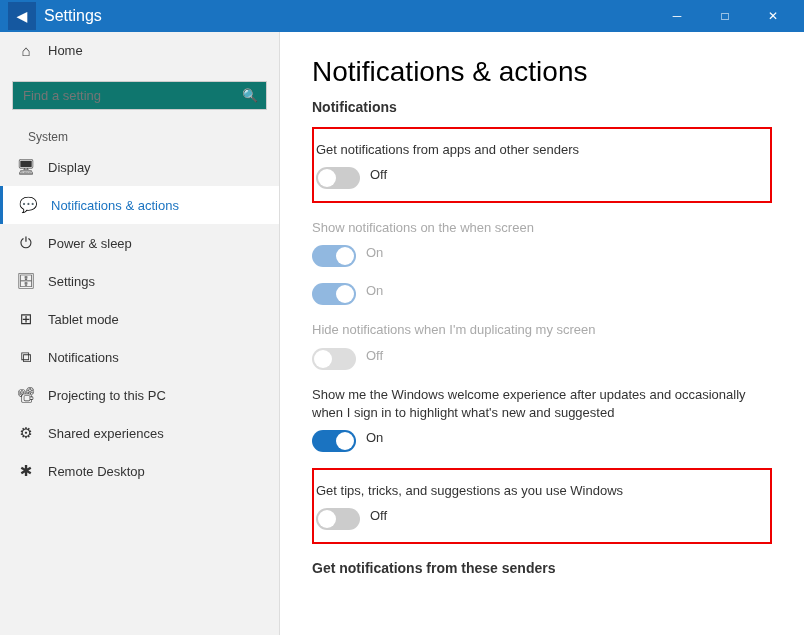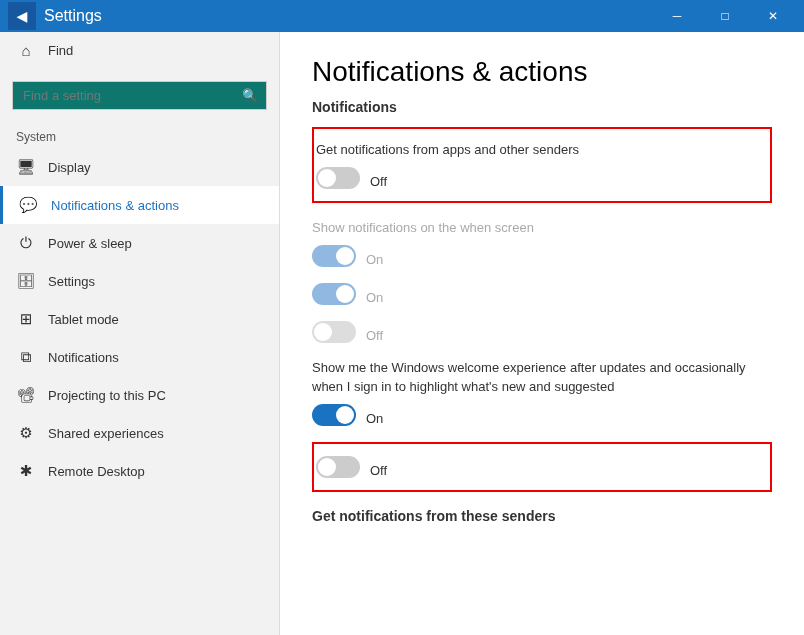--- a/index.html
+++ b/index.html
@@ -26,37 +26,37 @@
     .sidebar {
       width: 280px; flex-shrink: 0; background: #f2f2f2; display: flex; flex-direction: column; overflow-y: auto; border-right: 1px solid #ddd;
     }
     .sidebar-search {
       margin: 12px; position: relative; display: flex; align-items: center;
     }
     .sidebar-search input {
       width: 100%; padding: 6px 30px 6px 10px; border: 1px solid #ccc; background: #0f766e; font-size: 13px; outline: none;
     }
     .sidebar-search-icon { position: absolute; right: 8px; color: #555; font-size: 13px; }
-    .sidebar-section-title { font-size: 12px; color: #555; padding: 8px 16px 4px 16px; }
+    .sidebar-section-title { font-size: 12px; color: #555; padding: 8px 16px 4px 28px; }
     .sidebar-item {
       display: flex; align-items: center; padding: 10px 16px; cursor: pointer; font-size: 13px; color: #333; gap: 12px;
     }
     .sidebar-item.active { background: #fff; border-left: 3px solid #1a73c1; color: #1a73c1; }
     .sidebar-item .item-icon { width: 20px; text-align: center; font-size: 15px; flex-shrink: 0; }
 
     
     .content { flex: 1; padding: 24px 32px; overflow-y: auto; }
     .page-title { font-size: 28px; font-weight: 300; color: #000; margin-bottom: 4px; }
     .section-title { font-size: 14px; font-weight: 600; color: #333; margin-bottom: 12px; margin-top: 11px; }
 
     .setting-group { margin-bottom: 16px; }
     .setting-label { font-size: 13px; color: #333; margin-bottom: 8px; line-height: 1.4; }
     .setting-label.disabled { color: #aaa; }
 
-    .toggle-row { display: flex; align-items: flex-end; gap: 10px; }
+    .toggle-row { display: flex; align-items: flex-start; gap: 10px; }
     .toggle-status { font-size: 13px; color: #333; }
     .toggle-status.disabled { color: #aaa; }
 
     
     .toggle {
       width: 44px; height: 22px; border-radius: 11px; position: relative; cursor: pointer; flex-shrink: 0;
     }
     .toggle.off { background: #ccc; }
     .toggle.on { background: #1a73c1; }
     .toggle.disabled-off { background: #ddd; cursor: default; }
@@ -86,21 +86,21 @@
     <button class="titlebar-btn close">✕</button>
   </div>
 </div>
 
 <div class="main-layout">
 
   <div class="sidebar">
 
     <div class="sidebar-item">
       <span class="item-icon">⌂</span>
-      <span>Find</span>
+      <span>Home</span>
     </div>
 
     <div class="sidebar-search">
       <input type="text" placeholder="Find a setting" style="">
       <span class="sidebar-search-icon">🔍</span>
     </div>
 
     <div class="sidebar-section-title">System</div>
 
     <div class="sidebar-item">
@@ -170,35 +170,37 @@
     </div>
 
     <div class="setting-group">
       <div class="toggle-row">
         <div class="toggle disabled-on"></div>
         <span class="toggle-status disabled">On</span>
       </div>
     </div>
 
     <div class="setting-group">
+      <div class="setting-label disabled">Hide notifications when I'm duplicating my screen</div>
       <div class="toggle-row">
         <div class="toggle disabled-off"></div>
         <span class="toggle-status disabled">Off</span>
       </div>
     </div>
 
     <div class="setting-group">
       <div class="setting-label">Show me the Windows welcome experience after updates and occasionally when I sign in to highlight what's new and suggested</div>
       <div class="toggle-row">
         <div class="toggle on"></div>
         <span class="toggle-status">On</span>
       </div>
     </div>
 
     <div class="highlight-box">
+      <div class="setting-label">Get tips, tricks, and suggestions as you use Windows</div>
       <div class="toggle-row">
         <div class="toggle off"></div>
         <span class="toggle-status">Off</span>
       </div>
     </div>
 
     <div class="section-title">Get notifications from these senders</div>
   </div>
 </div>
 

